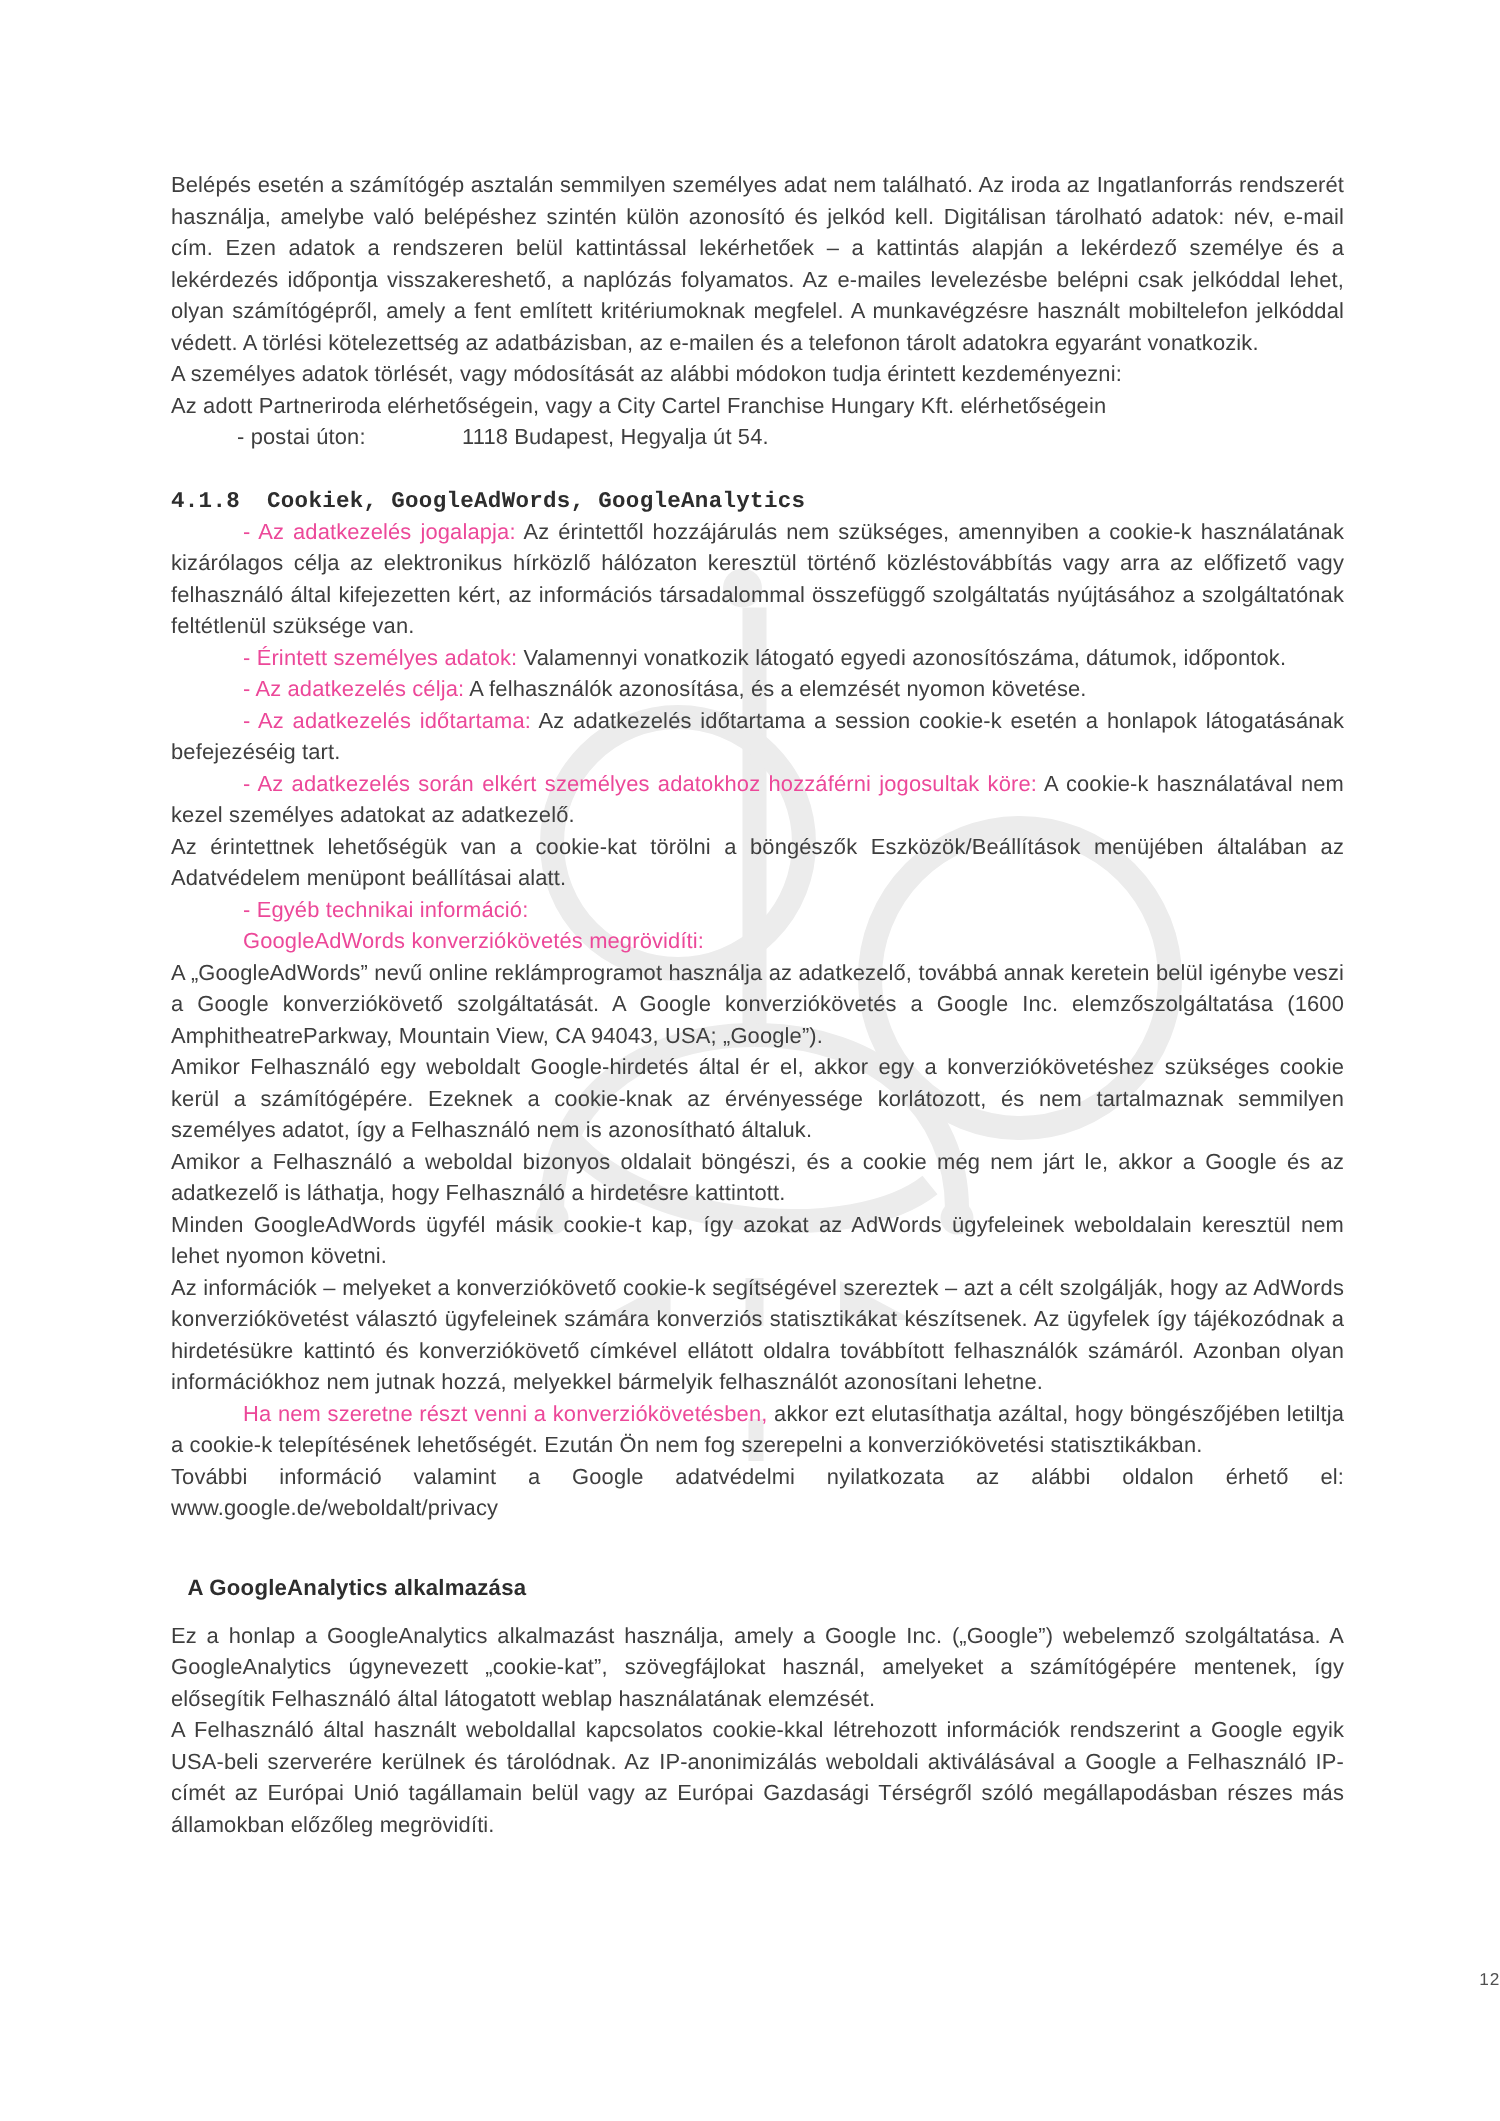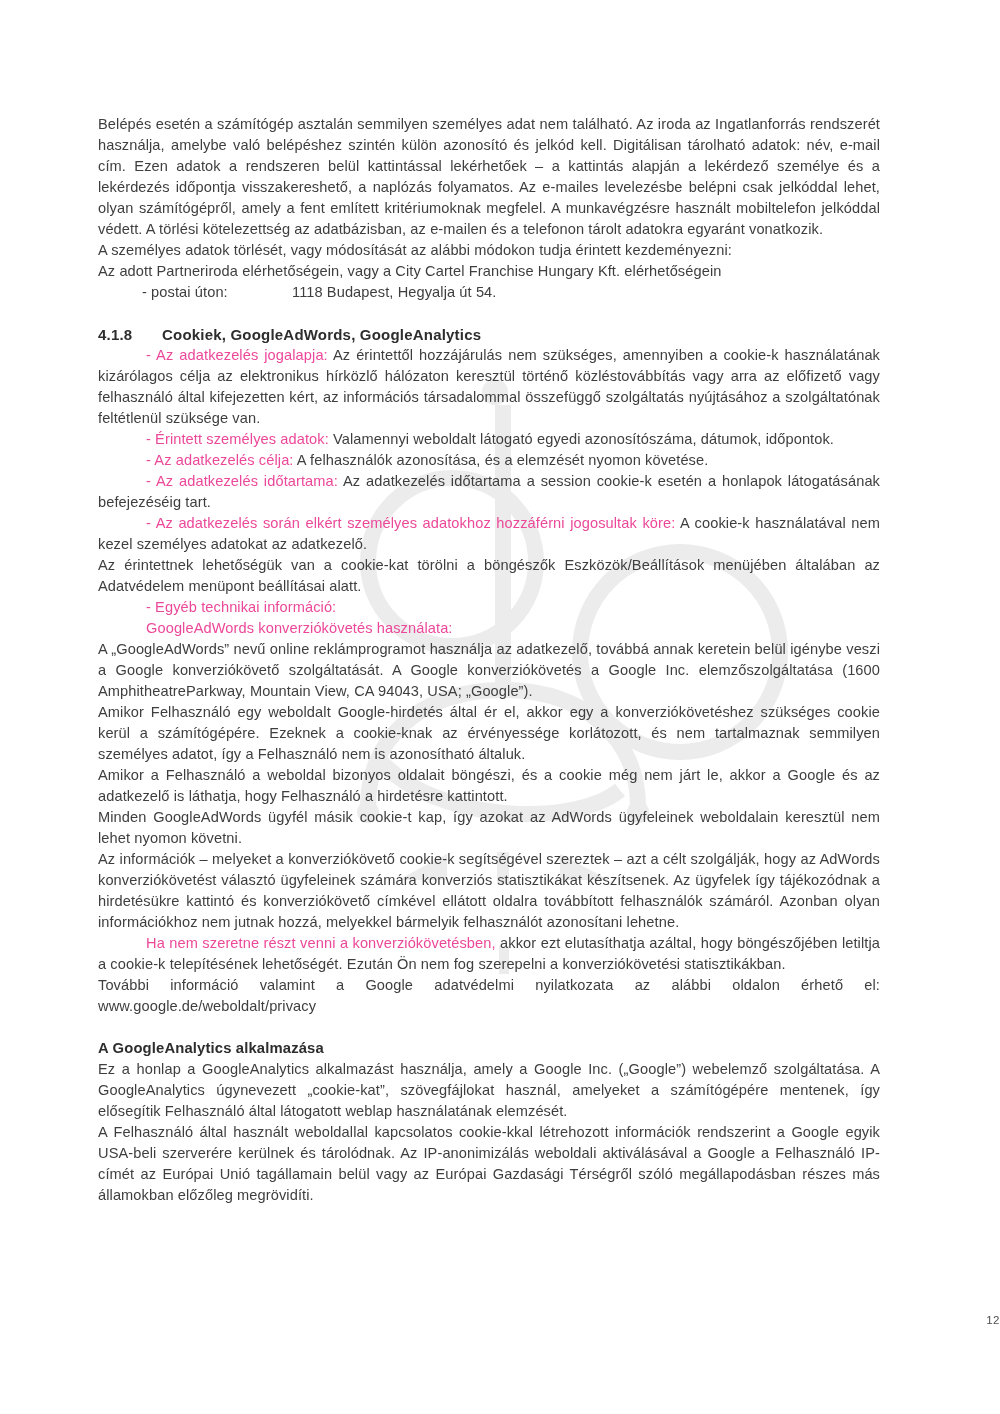--- a/index.html
+++ b/index.html
@@ -2,33 +2,33 @@
 <html lang="hu"><head>
 <meta charset="utf-8">
 <style>
   html,body{margin:0;padding:0;}
   body{
     width:1000px;height:1414px;background:#ffffff;position:relative;
     font-family:"Liberation Sans", sans-serif;overflow:hidden;
   }
   .page{position:absolute;inset:0;}
   .watermark{position:absolute;left:0;top:0;width:1000px;height:1414px;z-index:0;pointer-events:none;}
-  .content{position:absolute;left:98px;top:114px;width:782px;z-index:1;}
+  .content{position:absolute;left:114px;top:114px;width:782px;z-index:1;}
   .para{
     margin:0;font-size:14.6px;line-height:21px;color:#3e3e3e;
     text-align:justify;letter-spacing:0.1px;
   }
   .para .b{font-weight:400;color:#ec4899;margin-left:48px;}
   .hnum{
     margin:0;display:flex;font-size:15px;line-height:21px;
-    font-weight:700;color:#2d2d2d;letter-spacing:0.2px;
+    font-weight:700;color:#2d2d2d;letter-spacing:0.2px;font-family:Liberation Mono, monospace;
   }
   .hnum-num{width:64px;flex:0 0 auto;}
   .h3{
-    margin:0;font-size:14.8px;line-height:21px;font-weight:700;
+    margin:11px;font-size:14.8px;line-height:21px;font-weight:700;
     color:#2d2d2d;letter-spacing:0.15px;
   }
   .contact-row{display:flex;font-size:14.6px;line-height:21px;color:#3e3e3e;letter-spacing:0.1px;margin-left:44px;}
   .contact-label{width:150px;flex:0 0 auto;}
   .gap{height:21px;}
   .footer{
     position:absolute;top:1314px;left:0;width:100%;text-align:right;
     font-size:11.5px;color:#4f4f4f;z-index:1;letter-spacing:0.5px;
   }
 </style>
@@ -65,27 +65,27 @@
       <div class="contact-row">
         <span class="contact-label">- postai úton:</span>
         <span class="contact-value">1118 Budapest, Hegyalja út 54.</span>
       </div>
       <div class="gap"></div>
       <h2 class="hnum">
         <span class="hnum-num">4.1.8</span>
         <span class="hnum-title">Cookiek, GoogleAdWords, GoogleAnalytics</span>
       </h2>
       <p class="para"><span class="b">- Az adatkezelés jogalapja:</span><span> Az érintettől hozzájárulás nem szükséges, amennyiben a cookie-k használatának kizárólagos célja az elektronikus hírközlő hálózaton keresztül történő közléstovábbítás vagy arra az előfizető vagy felhasználó által kifejezetten kért, az információs társadalommal összefüggő szolgáltatás nyújtásához a szolgáltatónak feltétlenül szüksége van.</span></p>
-      <p class="para"><span class="b">- Érintett személyes adatok:</span><span> Valamennyi weboldalt látogató egyedi azonosítószáma, dátumok, időpontok.</span></p>
+      <p class="para"><span class="b">- Érintett személyes adatok:</span><span> Valamennyi vonatkozik látogató egyedi azonosítószáma, dátumok, időpontok.</span></p>
       <p class="para"><span class="b">- Az adatkezelés célja:</span><span> A felhasználók azonosítása, és a elemzését nyomon követése.</span></p>
       <p class="para"><span class="b">- Az adatkezelés időtartama:</span><span> Az adatkezelés időtartama a session cookie-k esetén a honlapok látogatásának befejezéséig tart.</span></p>
       <p class="para"><span class="b">- Az adatkezelés során elkért személyes adatokhoz hozzáférni jogosultak köre:</span><span> A cookie-k használatával nem kezel személyes adatokat az adatkezelő.</span></p>
       <p class="para"><span>Az érintettnek lehetőségük van a cookie-kat törölni a böngészők Eszközök/Beállítások menüjében általában az Adatvédelem menüpont beállításai alatt.</span></p>
       <p class="para"><span class="b">- Egyéb technikai információ:</span></p>
-      <p class="para"><span class="b">GoogleAdWords konverziókövetés használata:</span></p>
+      <p class="para"><span class="b">GoogleAdWords konverziókövetés megrövidíti:</span></p>
       <p class="para"><span>A „GoogleAdWords” nevű online reklámprogramot használja az adatkezelő, továbbá annak keretein belül igénybe veszi a Google konverziókövető szolgáltatását. A Google konverziókövetés a Google Inc. elemzőszolgáltatása (1600 AmphitheatreParkway, Mountain View, CA 94043, USA; „Google”).</span></p>
       <p class="para"><span>Amikor Felhasználó egy weboldalt Google-hirdetés által ér el, akkor egy a konverziókövetéshez szükséges cookie kerül a számítógépére. Ezeknek a cookie-knak az érvényessége korlátozott, és nem tartalmaznak semmilyen személyes adatot, így a Felhasználó nem is azonosítható általuk.</span></p>
       <p class="para"><span>Amikor a Felhasználó a weboldal bizonyos oldalait böngészi, és a cookie még nem járt le, akkor a Google és az adatkezelő is láthatja, hogy Felhasználó a hirdetésre kattintott.</span></p>
       <p class="para"><span>Minden GoogleAdWords ügyfél másik cookie-t kap, így azokat az AdWords ügyfeleinek weboldalain keresztül nem lehet nyomon követni.</span></p>
       <p class="para"><span>Az információk – melyeket a konverziókövető cookie-k segítségével szereztek – azt a célt szolgálják, hogy az AdWords konverziókövetést választó ügyfeleinek számára konverziós statisztikákat készítsenek. Az ügyfelek így tájékozódnak a hirdetésükre kattintó és konverziókövető címkével ellátott oldalra továbbított felhasználók számáról. Azonban olyan információkhoz nem jutnak hozzá, melyekkel bármelyik felhasználót azonosítani lehetne.</span></p>
       <p class="para"><span class="b">Ha nem szeretne részt venni a konverziókövetésben,</span><span> akkor ezt elutasíthatja azáltal, hogy böngészőjében letiltja a cookie-k telepítésének lehetőségét. Ezután Ön nem fog szerepelni a konverziókövetési statisztikákban.</span></p>
       <p class="para"><span>További információ valamint a Google adatvédelmi nyilatkozata az alábbi oldalon érhető el: </span><span>www.google.de/weboldalt/privacy</span></p>
       <div class="gap"></div>
       <h3 class="h3">A GoogleAnalytics alkalmazása</h3>
       <p class="para"><span>Ez a honlap a GoogleAnalytics alkalmazást használja, amely a Google Inc. („Google”) webelemző szolgáltatása. A GoogleAnalytics úgynevezett „cookie-kat”, szövegfájlokat használ, amelyeket a számítógépére mentenek, így elősegítik Felhasználó által látogatott weblap használatának elemzését.</span></p>

